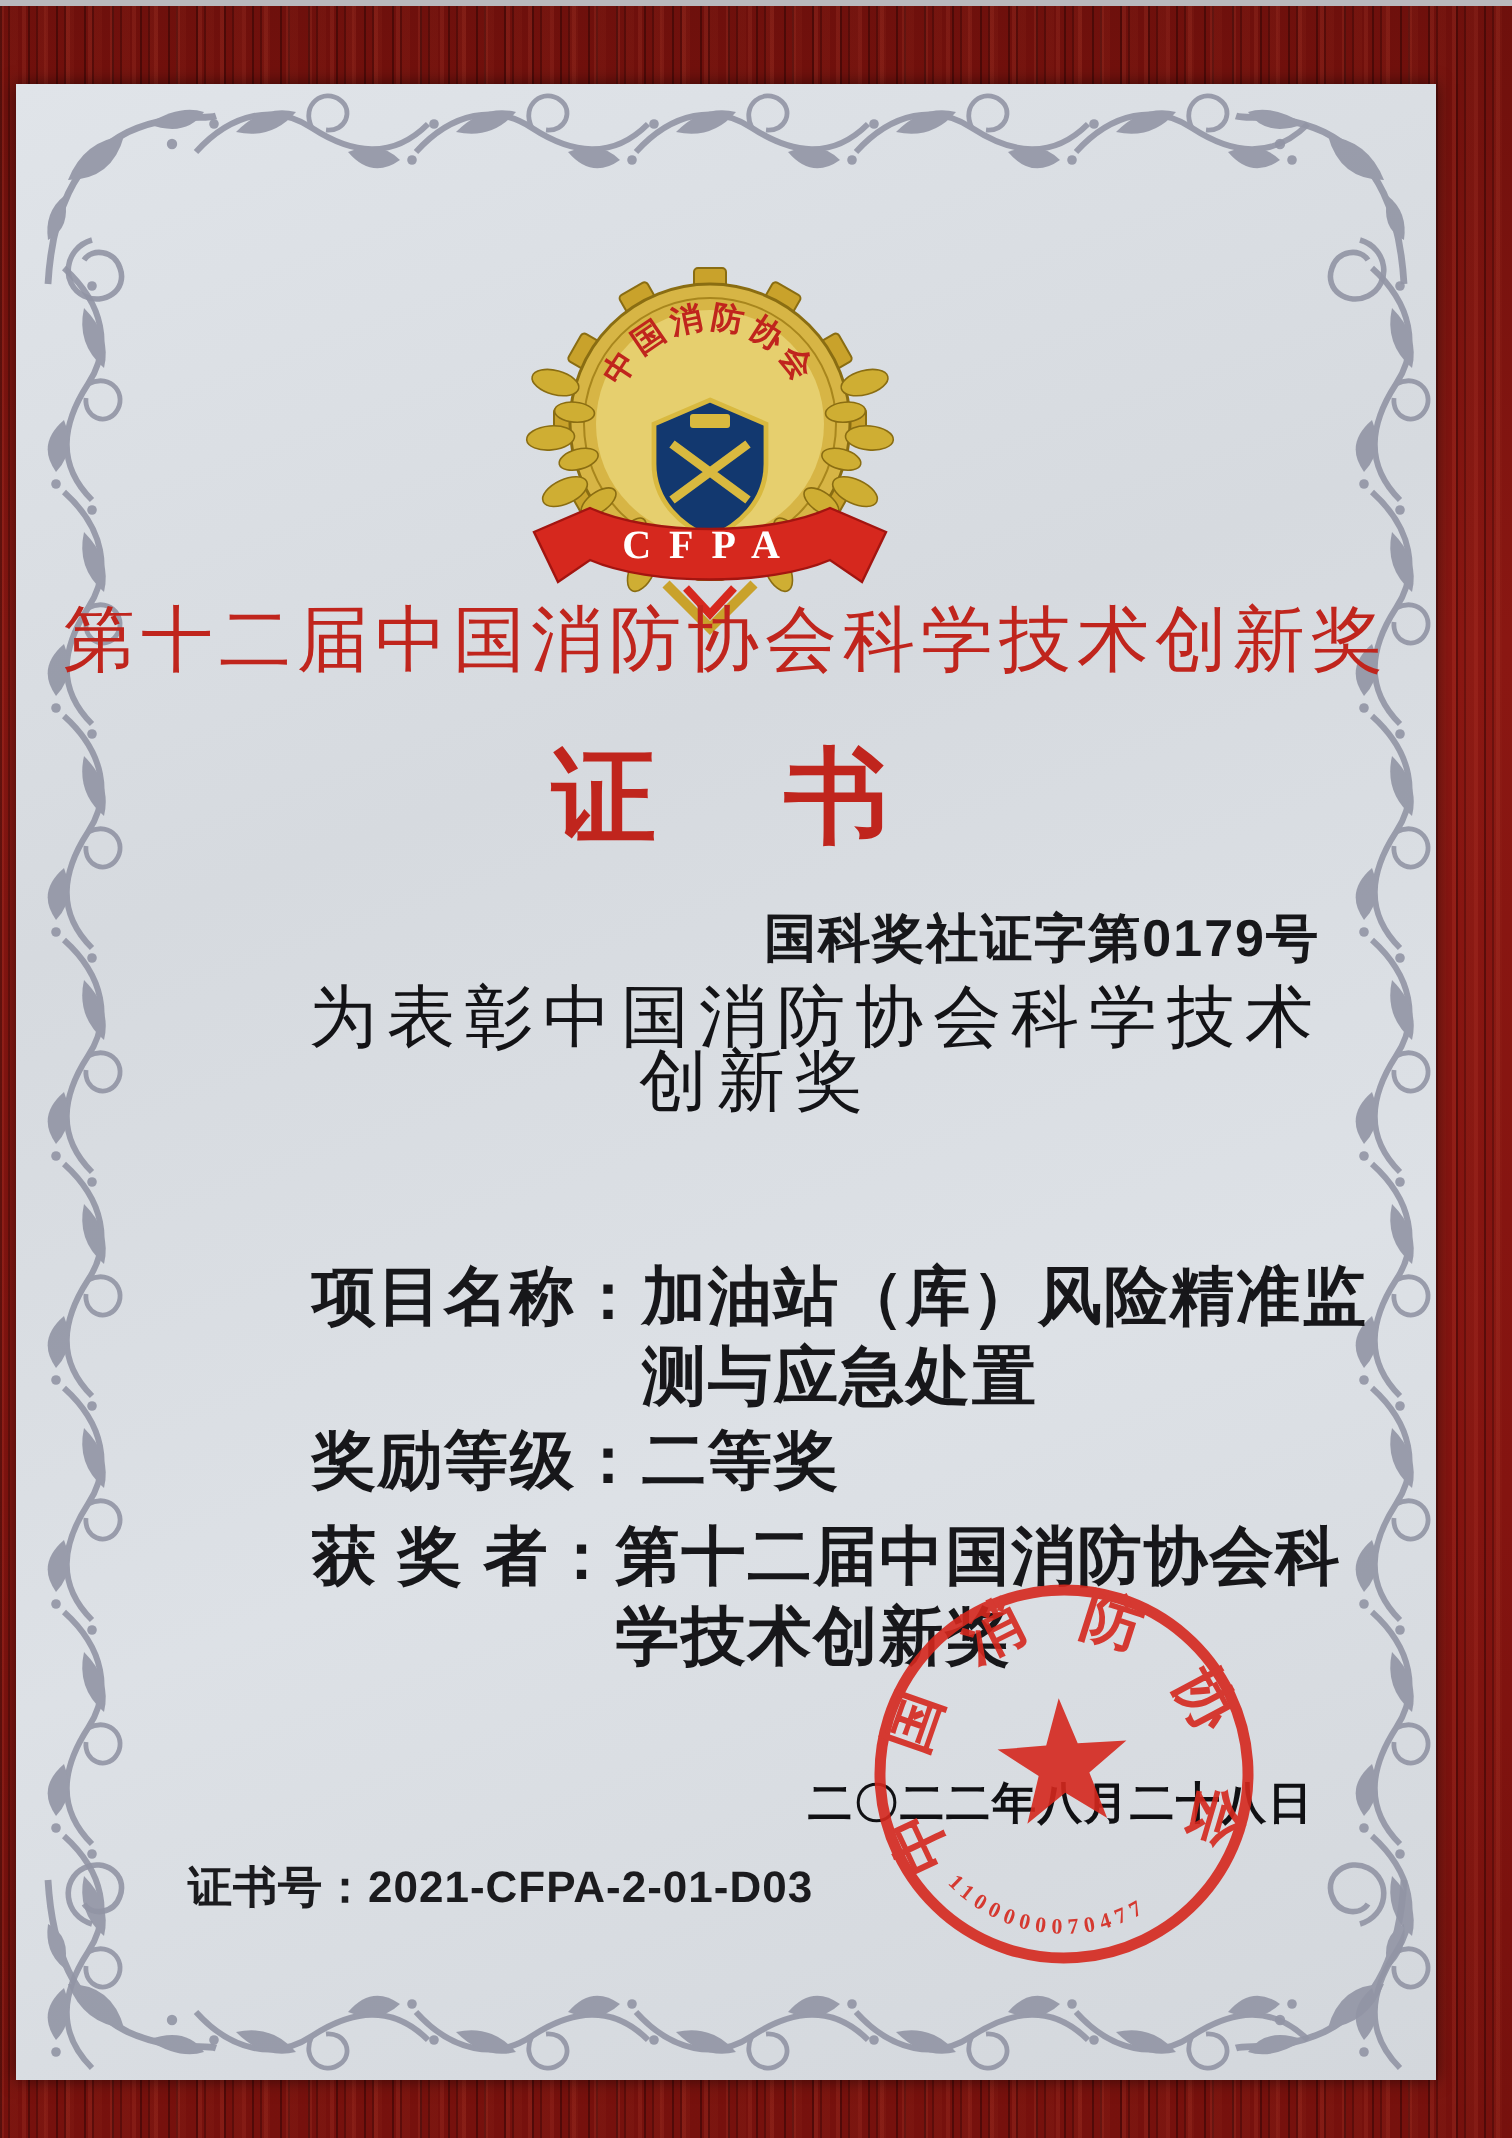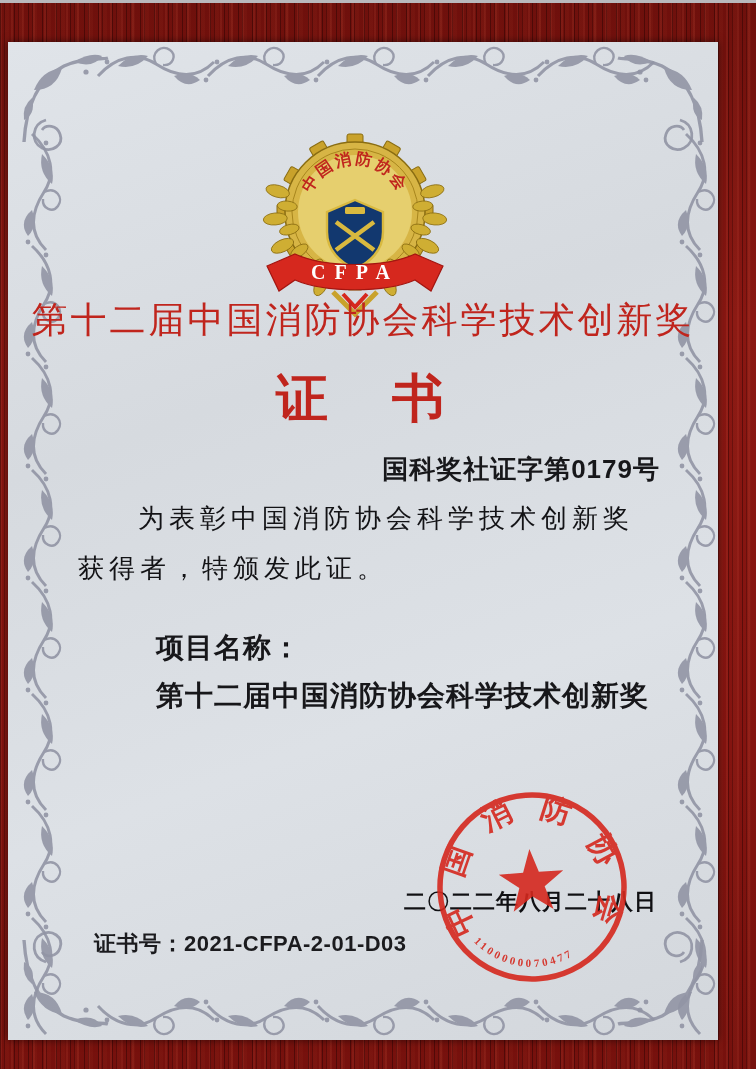--- a/index.html
+++ b/index.html
@@ -18,23 +18,23 @@
     box-shadow:0 0 8px rgba(0,0,0,.55);
   }
   .ornament{position:absolute;left:0;top:0;pointer-events:none;}
   .abs{position:absolute;}
   .title{left:0;top:254px;width:100%;text-align:center;color:#c0251d;
     font-family:"Liberation Serif","DejaVu Serif",serif;font-weight:normal;font-size:36px;letter-spacing:3px;}
   .heading{left:0;top:322px;width:100%;text-align:center;color:#c0251d;
     font-family:Liberation Serif, serif;font-weight:bold;font-size:52px;letter-spacing:6px;}
   .docnum{right:58px;top:410px;color:#17171a;font-weight:bold;font-size:26px;letter-spacing:1px;}
   .bodytext{left:70px;top:452px;right:40px;color:#131316;
-    font-family:"Liberation Serif","DejaVu Serif",serif;font-size:26px;letter-spacing:5px;line-height:50px;}
+    font-family:"Liberation Serif","DejaVu Serif",serif;font-size:34px;letter-spacing:5px;line-height:32px;text-align:center;}
   .bodytext .indent{text-indent:60px;}
-  .fields{left:148px;top:586px;right:30px;color:#17171a;font-weight:bold;font-size:28px;letter-spacing:1px;line-height:40px;}
+  .fields{left:148px;top:586px;right:30px;color:#17171a;font-weight:bold;font-size:32px;letter-spacing:1px;line-height:40px;}
   .frow{display:flex;align-items:flex-start;}
   .frow .flabel{flex:0 0 auto;white-space:pre;}
   .frow + .frow{margin-top:2px;}
   .frow.gap{margin-top:8px;}
   .date{left:350px;top:845px;width:345px;text-align:center;color:#101013;z-index:2;
     font-family:"Liberation Serif","DejaVu Serif",serif;font-weight:bold;font-size:22px;letter-spacing:1px;}
   .certno{left:86px;top:887px;color:#1b1b1e;font-weight:bold;font-size:22px;letter-spacing:.5px;}
   .logo-wrap{left:232px;top:82px;width:230px;height:200px;}
   .seal-wrap{left:424px;top:745px;width:200px;height:200px;z-index:5;opacity:.9;}
   svg text{font-family:"Liberation Serif","DejaVu Serif",serif;}
@@ -163,30 +163,35 @@
         </g>
       </svg>
     </div>
 
     <div class="abs title">第十二届中国消防协会科学技术创新奖</div>
     <div class="abs heading">证　书</div>
     <div class="abs docnum">国科奖社证字第0179号</div>
 
     <div class="abs bodytext">
       <div class="indent">为表彰中国消防协会科学技术创新奖</div>
-      <div>获得者，特颁发此证。</div>
     </div>
 
     <div class="abs fields">
       <div class="frow">
         <span class="flabel">项目名称：</span>
         <span>
+          <span style="display:block">加油站（库）风险精准监测与应急处置</span>
         </span>
       </div>
+      <div class="frow">
+        <span class="flabel">奖励等级：</span>
+        <span>二等奖</span>
+      </div>
       <div class="frow gap">
+        <span class="flabel">获 奖 者：</span>
         <span>第十二届中国消防协会科学技术创新奖</span>
       </div>
     </div>
 
     <div class="abs date">二〇二二年八月二十八日</div>
 
     <div class="abs certno">
       <span>证书号：</span><span>2021-CFPA-2-01-D03</span>
     </div>
 

